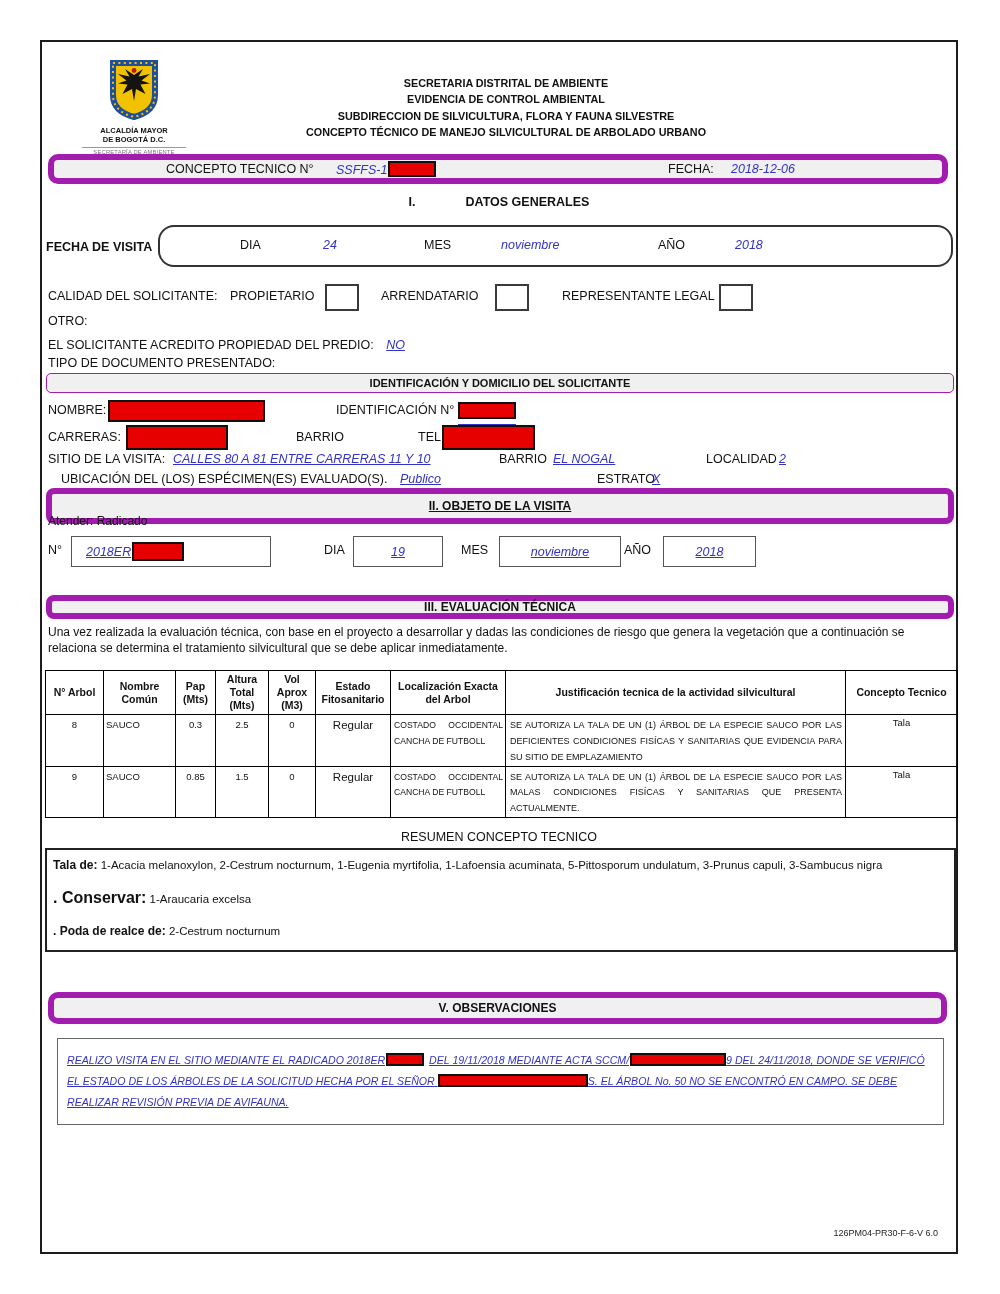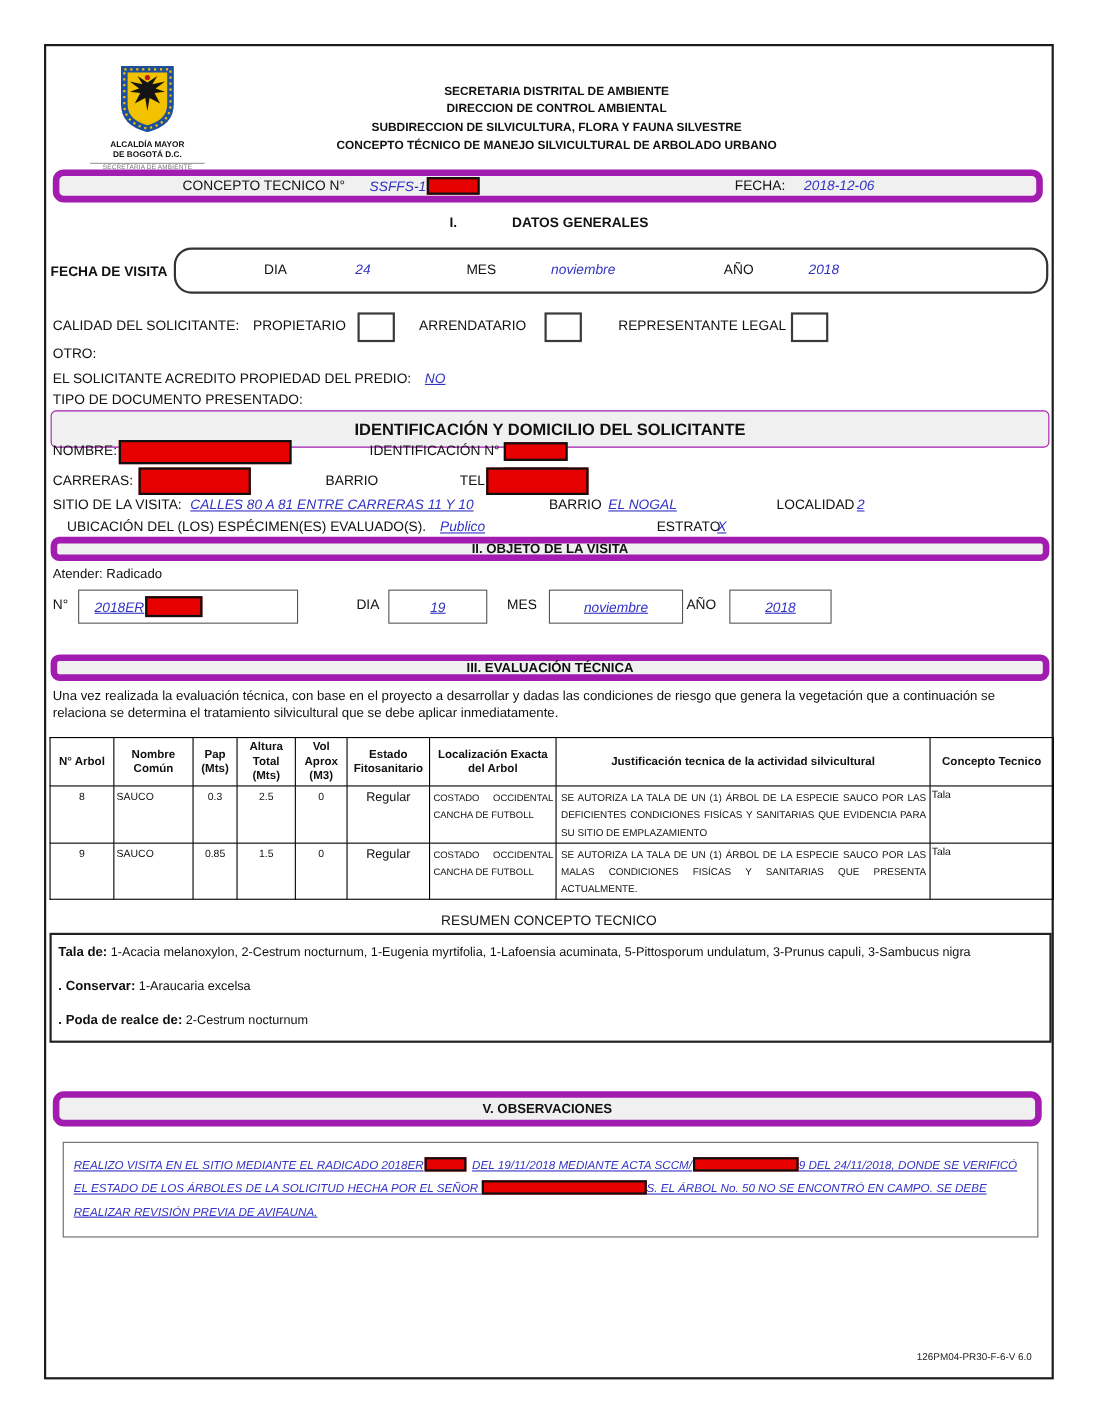--- a/index.html
+++ b/index.html
@@ -29,21 +29,21 @@
   .logo-sub{font-size:5.8px;color:#777;letter-spacing:.2px;}
   
   table.eval{border-collapse:collapse;table-layout:fixed;width:912px;}
   table.eval th,table.eval td{border:1.5px solid #000;vertical-align:top;overflow:hidden;}
   table.eval th{font-size:10.5px;font-weight:bold;padding:2px 1px;vertical-align:middle;text-align:center;line-height:1.25;}
   td.c-num{font-size:9.5px;text-align:center;padding-top:4px;}
   td.c-nom{font-size:9.5px;text-align:left;padding:4px 0 0 2px;}
   td.c-est{font-size:11.5px;text-align:center;padding-top:4px;}
   td.c-loc{font-size:8.6px;text-align:justify;padding:3px 2px 0 3px;line-height:1.8;}
   td.c-jus{font-size:9px;text-align:justify;padding:3px 3px 0 4px;line-height:1.75;}
-  td.c-con{font-size:9.5px;padding-top:2px;}
+  td.c-con{font-size:9.5px;text-align:center;padding-top:2px;}
   
   .resumen-box{position:absolute;left:3px;top:806px;width:911px;border:2px solid #222;
                box-sizing:border-box;padding:8px 6px 12px;font-size:11.5px;}
   .resumen-box .line{margin-bottom:17px;}
   .resumen-box .line:last-child{margin-bottom:0;}
   
   .obs-box{position:absolute;left:15px;top:996px;width:887px;min-height:78px;border:1.5px solid #666;
            box-sizing:border-box;padding:11px 9px;}
   .obs-text{color:#3232c4;font-style:italic;font-size:10.6px;line-height:21px;text-decoration:underline;}
   .obs-redact{height:13px;vertical-align:-2px;}
@@ -61,21 +61,21 @@
         <path d="M25 15 l-9 -6 4.5 7.5 -11.5 -2.5 8.5 6.5 -8.5 3 9.5 1 -5 9.5 9.5 -5 2 12 2 -12 9.5 5 -5 -9.5 9.5 -1 -8.5 -3 8.5 -6.5 -11.5 2.5 4.5 -7.5 z" fill="#141414"></path>
         <circle cx="25" cy="10.5" r="2.4" fill="#c01818"></circle>
       </svg>
       <div class="logo-name">ALCALDÍA MAYOR</div>
       <div class="logo-name" style="margin-top:0;">DE BOGOTÁ D.C.</div>
       <div class="logo-div"></div>
       <div class="logo-sub">SECRETARÍA DE AMBIENTE</div>
     </div>
     <div class="hdr-titles">
       <div>SECRETARIA DISTRITAL DE AMBIENTE</div>
-      <div>DIRECCION DE CONTROL AMBIENTAL</div>
+      <div>EVIDENCIA DE CONTROL AMBIENTAL</div>
       <div>SUBDIRECCION DE SILVICULTURA, FLORA Y FAUNA SILVESTRE</div>
       <div>CONCEPTO TÉCNICO DE MANEJO SILVICULTURAL DE ARBOLADO URBANO</div>
     </div>
 
     <div class="bar" style="position:absolute;left:6px;top:112px;width:900px;height:30px;border-radius:10px;justify-content:flex-start;font-weight:normal;">
       <span class="abs lbl" style="left:112px;">CONCEPTO TECNICO N°</span>
       <span class="abs" style="left:282px;"><span class="blue lbl">SSFFS-1</span><span class="redact" style="width:48px;height:16px;vertical-align:-3px;margin-left:1px;"></span></span>
       <span class="abs lbl" style="left:614px;">FECHA:</span>
       <span class="abs blue lbl" style="left:677px;">2018-12-06</span>
     </div>
@@ -107,21 +107,21 @@
 
     <div class="row lbl" style="top:272px;">OTRO:</div>
 
     <div class="row lbl" style="top:314px;">TIPO DE DOCUMENTO PRESENTADO:</div>
 
     <div class="row" style="top:293px;">
       <span class="lbl">EL SOLICITANTE ACREDITO PROPIEDAD DEL PREDIO:</span>
       <span class="bu lbl" style="margin-left:8px;">NO</span>
     </div>
 
-    <div class="bar" style="position:absolute;left:4px;top:331px;width:908px;height:34px;border-radius:5px;font-size:15px;border-width:1.5px;">
+    <div class="bar" style="position:absolute;left:4px;top:331px;width:908px;height:20px;border-radius:5px;font-size:11px;border-width:1.5px;">
       <span>IDENTIFICACIÓN Y DOMICILIO DEL SOLICITANTE</span>
     </div>
 
     <div class="row" style="top:358px;height:24px;">
       <span class="abs lbl" style="left:0;top:3px;">NOMBRE:</span>
       <span class="redact abs" style="left:60px;top:0;width:157px;height:22px;"></span>
       <span class="abs lbl" style="left:288px;top:3px;">IDENTIFICACIÓN N°</span>
       <span class="abs" style="left:410px;top:2px;border-bottom:2px solid #3232c4;padding-bottom:1px;"><span class="redact" style="width:58px;height:17px;"></span></span>
     </div>
 
@@ -142,21 +142,21 @@
       <span class="abs bu lbl" style="left:731px;">2</span>
     </div>
 
     <div class="row" style="top:430px;height:18px;">
       <span class="abs lbl" style="left:13px;">UBICACIÓN DEL (LOS) ESPÉCIMEN(ES) EVALUADO(S).</span>
       <span class="abs bu lbl" style="left:352px;">Publico</span>
       <span class="abs lbl" style="left:549px;">ESTRATO</span>
       <span class="abs bu lbl" style="left:604px;">X</span>
     </div>
 
-    <div class="bar" style="position:absolute;left:4px;top:446px;width:908px;height:22px;border-radius:8px;">
+    <div class="bar" style="position:absolute;left:4px;top:446px;width:908px;height:36px;border-radius:8px;text-decoration:underline;">
       <span>II. OBJETO DE LA VISITA</span>
     </div>
 
     <div class="row" style="top:472px;font-size:12px;">Atender: Radicado</div>
 
     <div class="row" style="top:494px;height:32px;">
       <span class="abs lbl" style="left:0;top:7px;">N°</span>
       <div class="inbox abs" style="left:23px;top:0;width:200px;height:31px;">
           <span class="bu lbl" style="margin-left:14px;">2018ER</span>
           <span class="redact" style="width:52px;height:19px;margin-left:1px;"></span>
@@ -230,21 +230,21 @@
     </tbody>
       </table>
 
     <div class="row" style="top:788px;text-align:center;font-size:12.5px;">RESUMEN CONCEPTO TECNICO</div>
     <div class="resumen-box">
       <div class="line">
         <span class="b" style="font-size:12px;">Tala de:</span>
         <span>1-Acacia melanoxylon, 2-Cestrum nocturnum, 1-Eugenia myrtifolia, 1-Lafoensia acuminata, 5-Pittosporum undulatum, 3-Prunus capuli, 3-Sambucus nigra</span>
       </div>
       <div class="line">
-        <span class="b" style="font-size:12px;">. Conservar:</span>
+        <span class="b" style="font-size:16px;">. Conservar:</span>
         <span>1-Araucaria excelsa</span>
       </div>
       <div class="line">
         <span class="b" style="font-size:12px;">. Poda de realce de:</span>
         <span>2-Cestrum nocturnum</span>
       </div>
     </div>
 
     <div class="bar" style="position:absolute;left:6px;top:950px;width:899px;height:32px;border-radius:10px;">
       <span>V. OBSERVACIONES</span>

